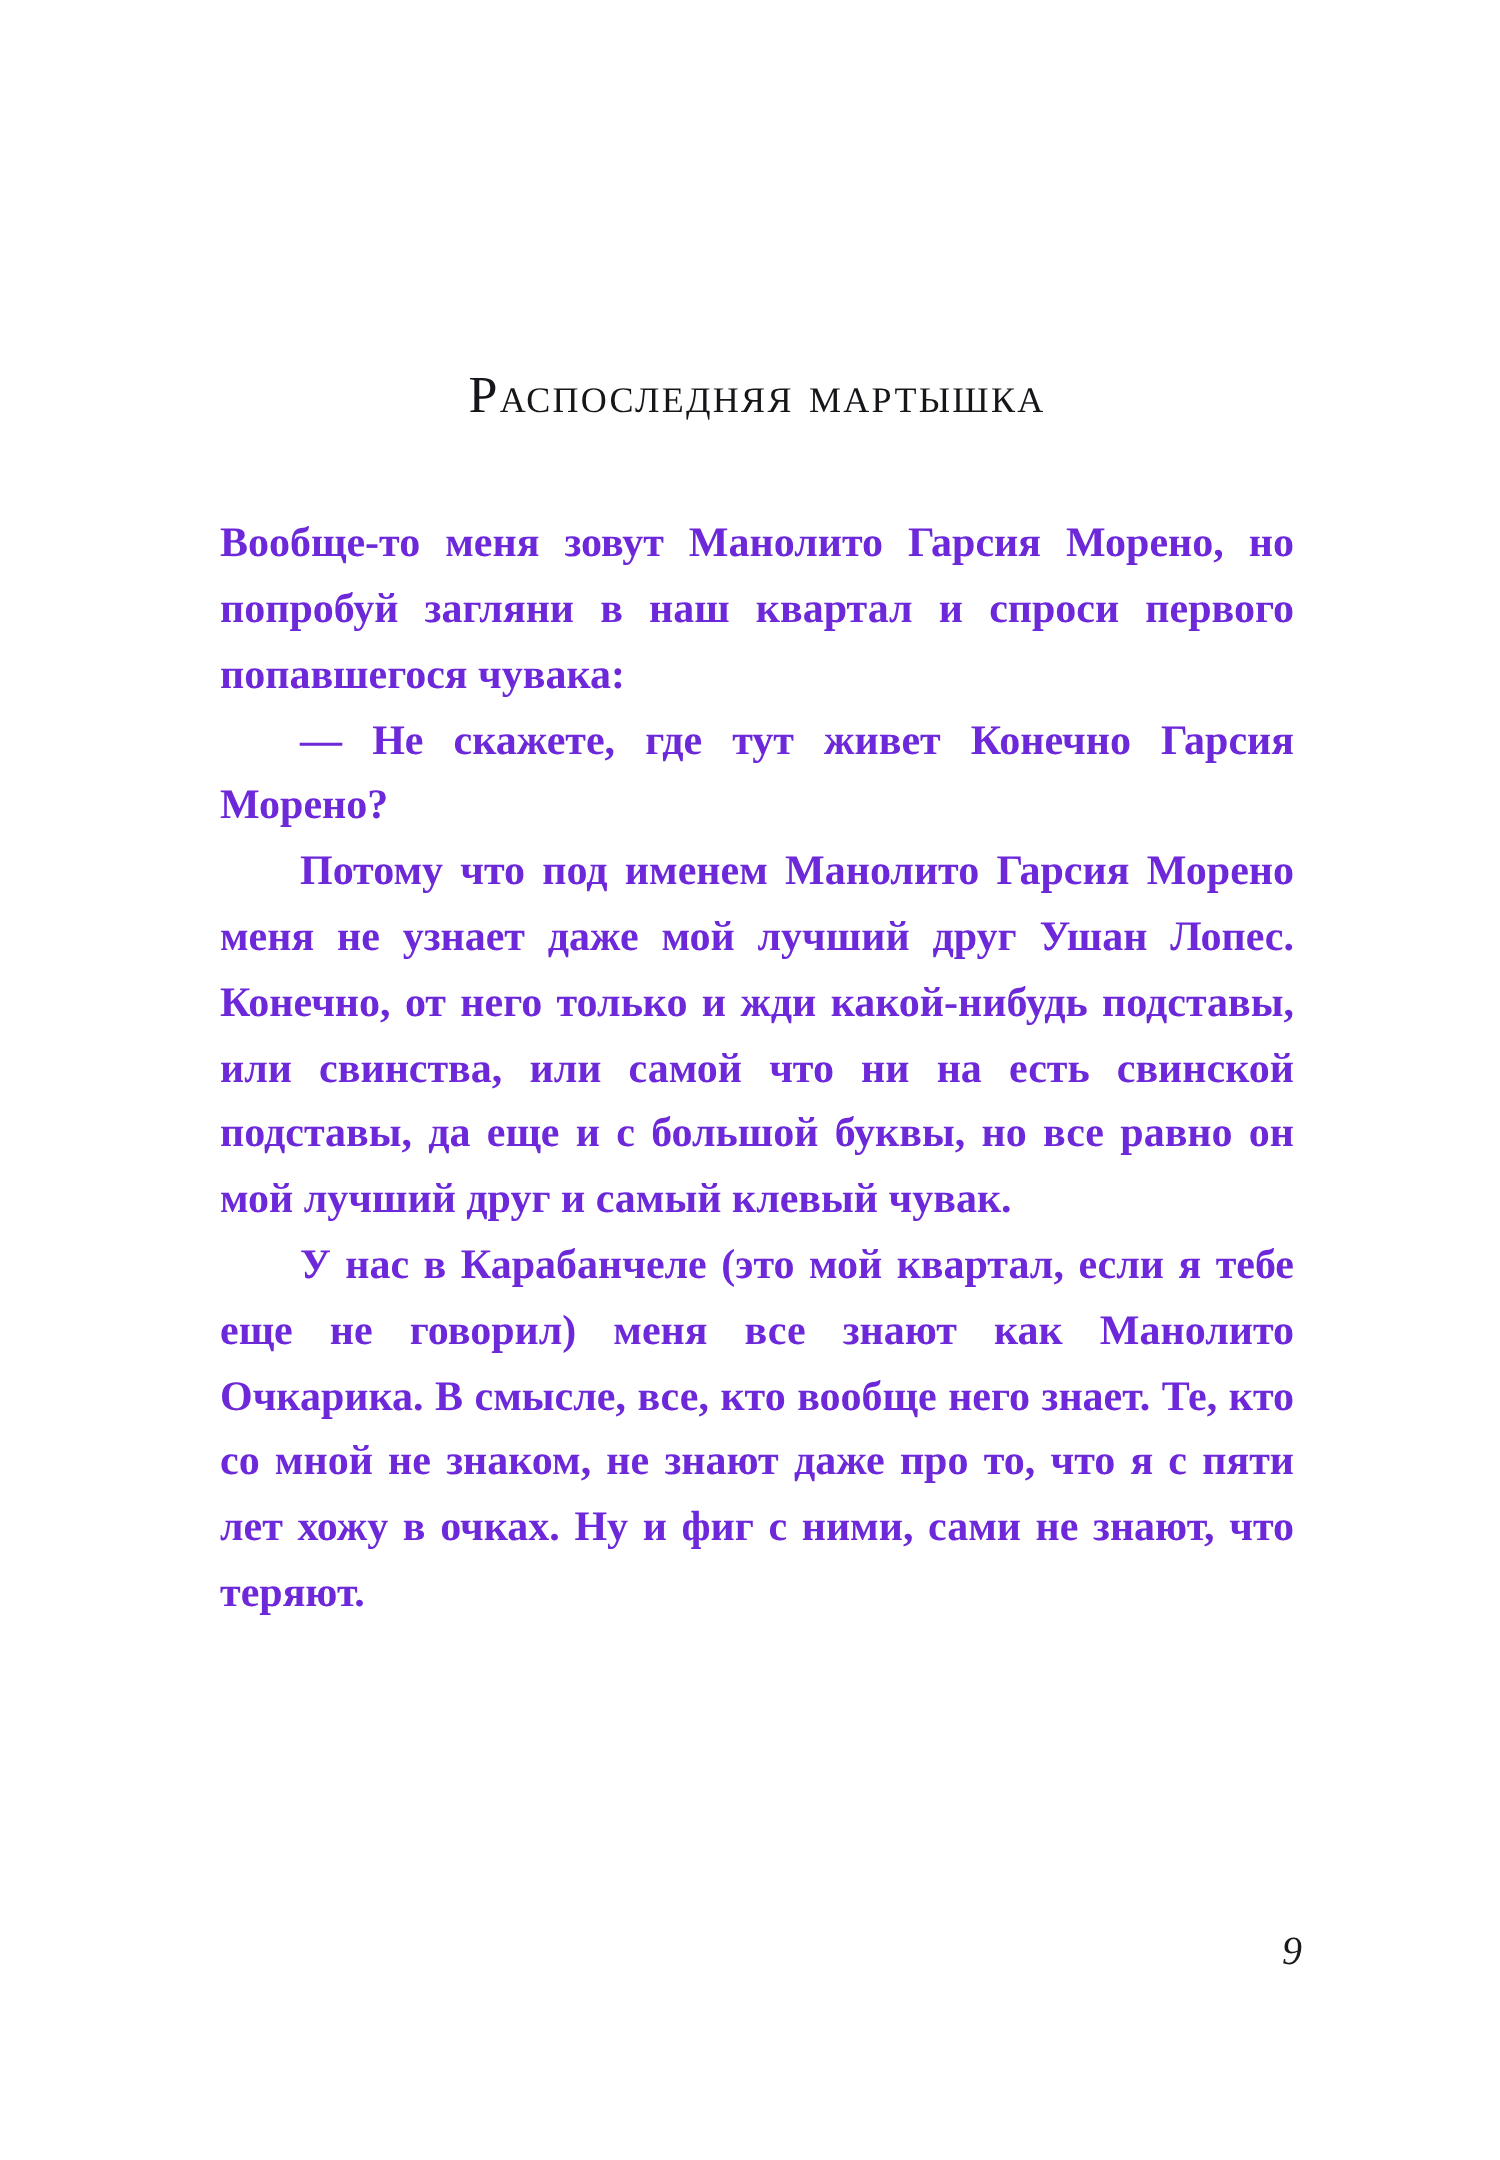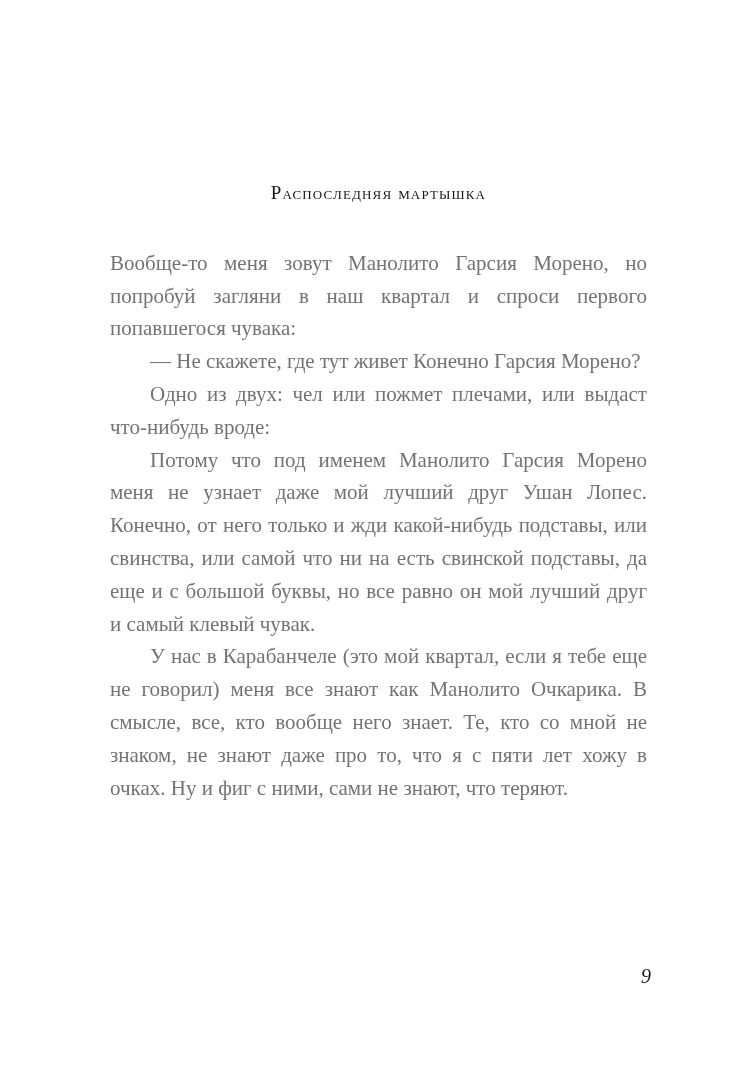--- a/index.html
+++ b/index.html
@@ -20,42 +20,43 @@
     overflow: hidden;
     box-sizing: border-box;
   }
   .text-block {
     position: absolute;
     left: 110px;
     top: 182px;
     width: 537px;
   }
   .chapter-title {
-    font-size: 19px;
+    font-size: 26px;
     font-variant: small-caps;
     text-transform: lowercase;
     letter-spacing: 1.15px;
     text-align: center;
     color: #16161a;
     margin: 0 0 42px 0;
     font-weight: normal;
     line-height: 1.2;
     white-space: nowrap;
   }
   .chapter-title::first-letter {
     text-transform: uppercase;
   }
   .para {
     font-size: 21px;
     line-height: 32.8px;
     text-align: justify;
     text-justify: inter-word;
     margin: 0;
-    color: #737373;
+    color: #6d28d9;
     hyphens: manual;
+    font-weight: bold;
     -webkit-hyphens: manual;
   }
   .para.indent {
     text-indent: 40px;
   }
   .para.noindent {
     text-indent: 0;
   }
   .page-number {
     position: absolute;
@@ -73,21 +74,20 @@
 <div class="page">
 
   <div class="text-block">
 
     <h1 class="chapter-title">Распоследняя мартышка</h1>
 
     <p class="para noindent">Вообще-то меня зовут Манолито Гарсия Морено, но попробуй загляни в наш квартал и спроси первого попавшегося чувака:</p>
 
     <p class="para indent">— Не скажете, где тут живет Конечно Гарсия Морено?</p>
 
-    <p class="para indent">Одно из двух: чел или пожмет плечами, или выдаст что-нибудь вроде:</p>
 
 
     <p class="para indent">Потому что под именем Манолито Гарсия Морено меня не узнает даже мой лучший друг Ушан Лопес. Конечно, от него только и жди какой-нибудь подставы, или свинства, или самой что ни на есть свинской подставы, да еще и с большой буквы, но все равно он мой лучший друг и самый клевый чувак.</p>
 
     <p class="para indent">У нас в Карабанчеле (это мой квартал, если я тебе еще не говорил) меня все знают как Манолито Очкарика. В смысле, все, кто вообще него знает. Те, кто со мной не знаком, не знают даже про то, что я с пяти лет хожу в очках. Ну и фиг с ними, сами не знают, что теряют.</p>
 
   </div>
 
   <div class="page-number">9</div>
 

